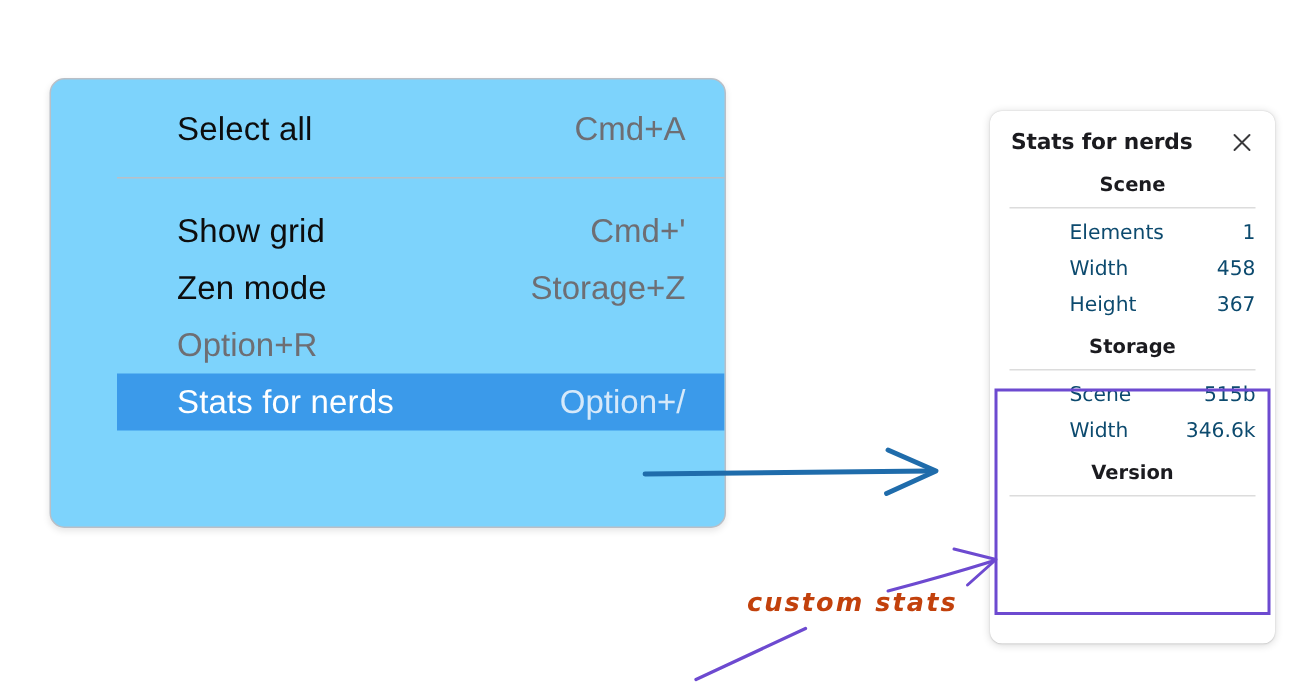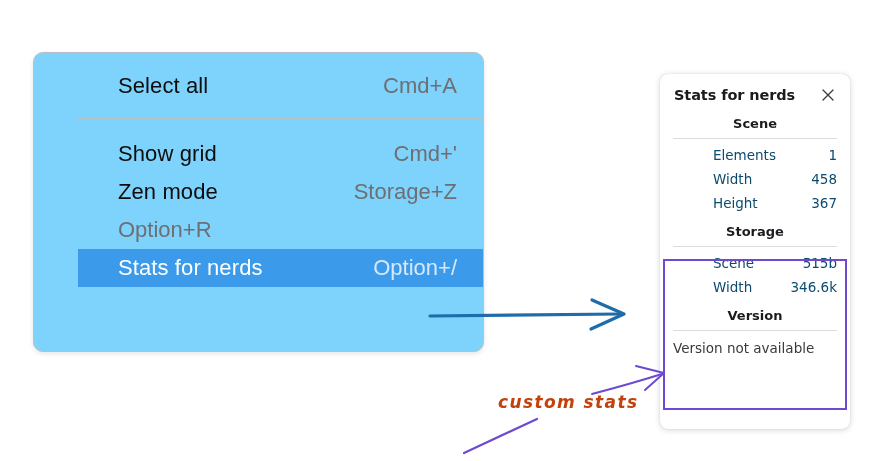--- a/index.html
+++ b/index.html
@@ -231,21 +231,20 @@
       <span class="k">Scene</span>
       <span class="v">515b</span>
     </div>
     <div class="stat-row">
       <span class="k">Width</span>
       <span class="v">346.6k</span>
     </div>
 
     <div class="section-title">Version</div>
     <div class="section-rule"></div>
-    <div class="version-line">Version not available</div>
 
   </div>
 </div>
 
 <div class="custom-box"></div>
 
 <svg class="annot-svg" viewBox="0 0 873 461">
 
   <g>
     <path d="M430 316 L620 314" stroke="#1f6cab" stroke-width="3.2" fill="none" stroke-linecap="round"></path>

